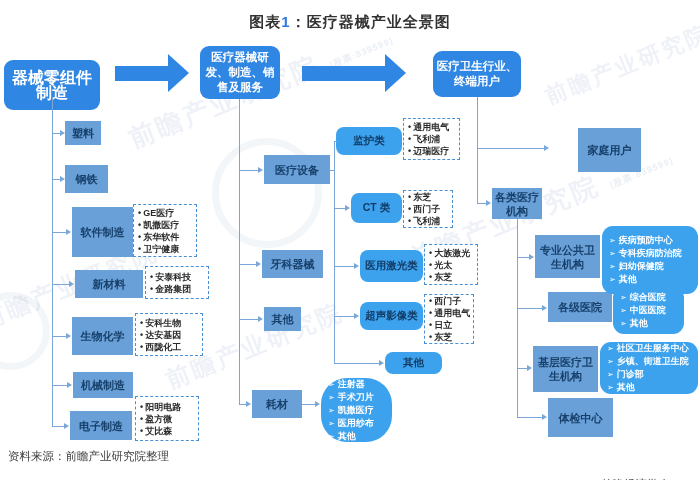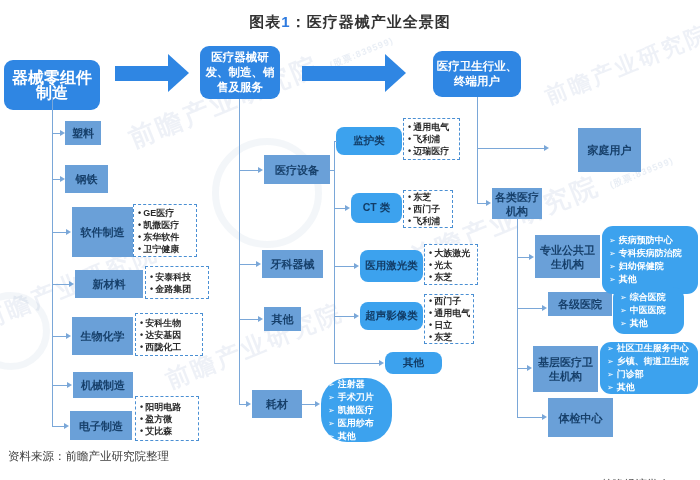--- a/index.html
+++ b/index.html
@@ -87,21 +87,21 @@
   .d-monitor{left:403px;top:118px;width:57px;height:42px;}
   .d-ct{left:403px;top:190px;width:50px;height:38px;}
   .d-laser{left:424px;top:244px;width:54px;height:41px;}
   .d-ultra{left:424px;top:294px;width:50px;height:50px;}
 
   .bb-consum{left:321px;top:378px;width:71px;height:64px;border-radius:26px;}
 
   .b-home{left:550px;top:128px;width:63px;height:44px;margin-left:28px;}
   .b-orgs{left:492px;top:188px;width:50px;height:31px;}
   .b-public{left:535px;top:235px;width:65px;height:43px;}
-  .b-hosp{left:548px;top:292px;width:64px;height:24px;}
+  .b-hosp{left:548px;top:292px;width:64px;height:30px;}
   .b-grass{left:533px;top:346px;width:65px;height:46px;}
   .b-checkup{left:548px;top:398px;width:65px;height:39px;}
 
   .bb-public{left:602px;top:226px;width:96px;height:68px;}
   .bb-hosp{left:613px;top:287px;width:71px;height:47px;}
   .bb-grass{left:600px;top:342px;width:98px;height:52px;}
 </style>
 </head>
 <body>
 

